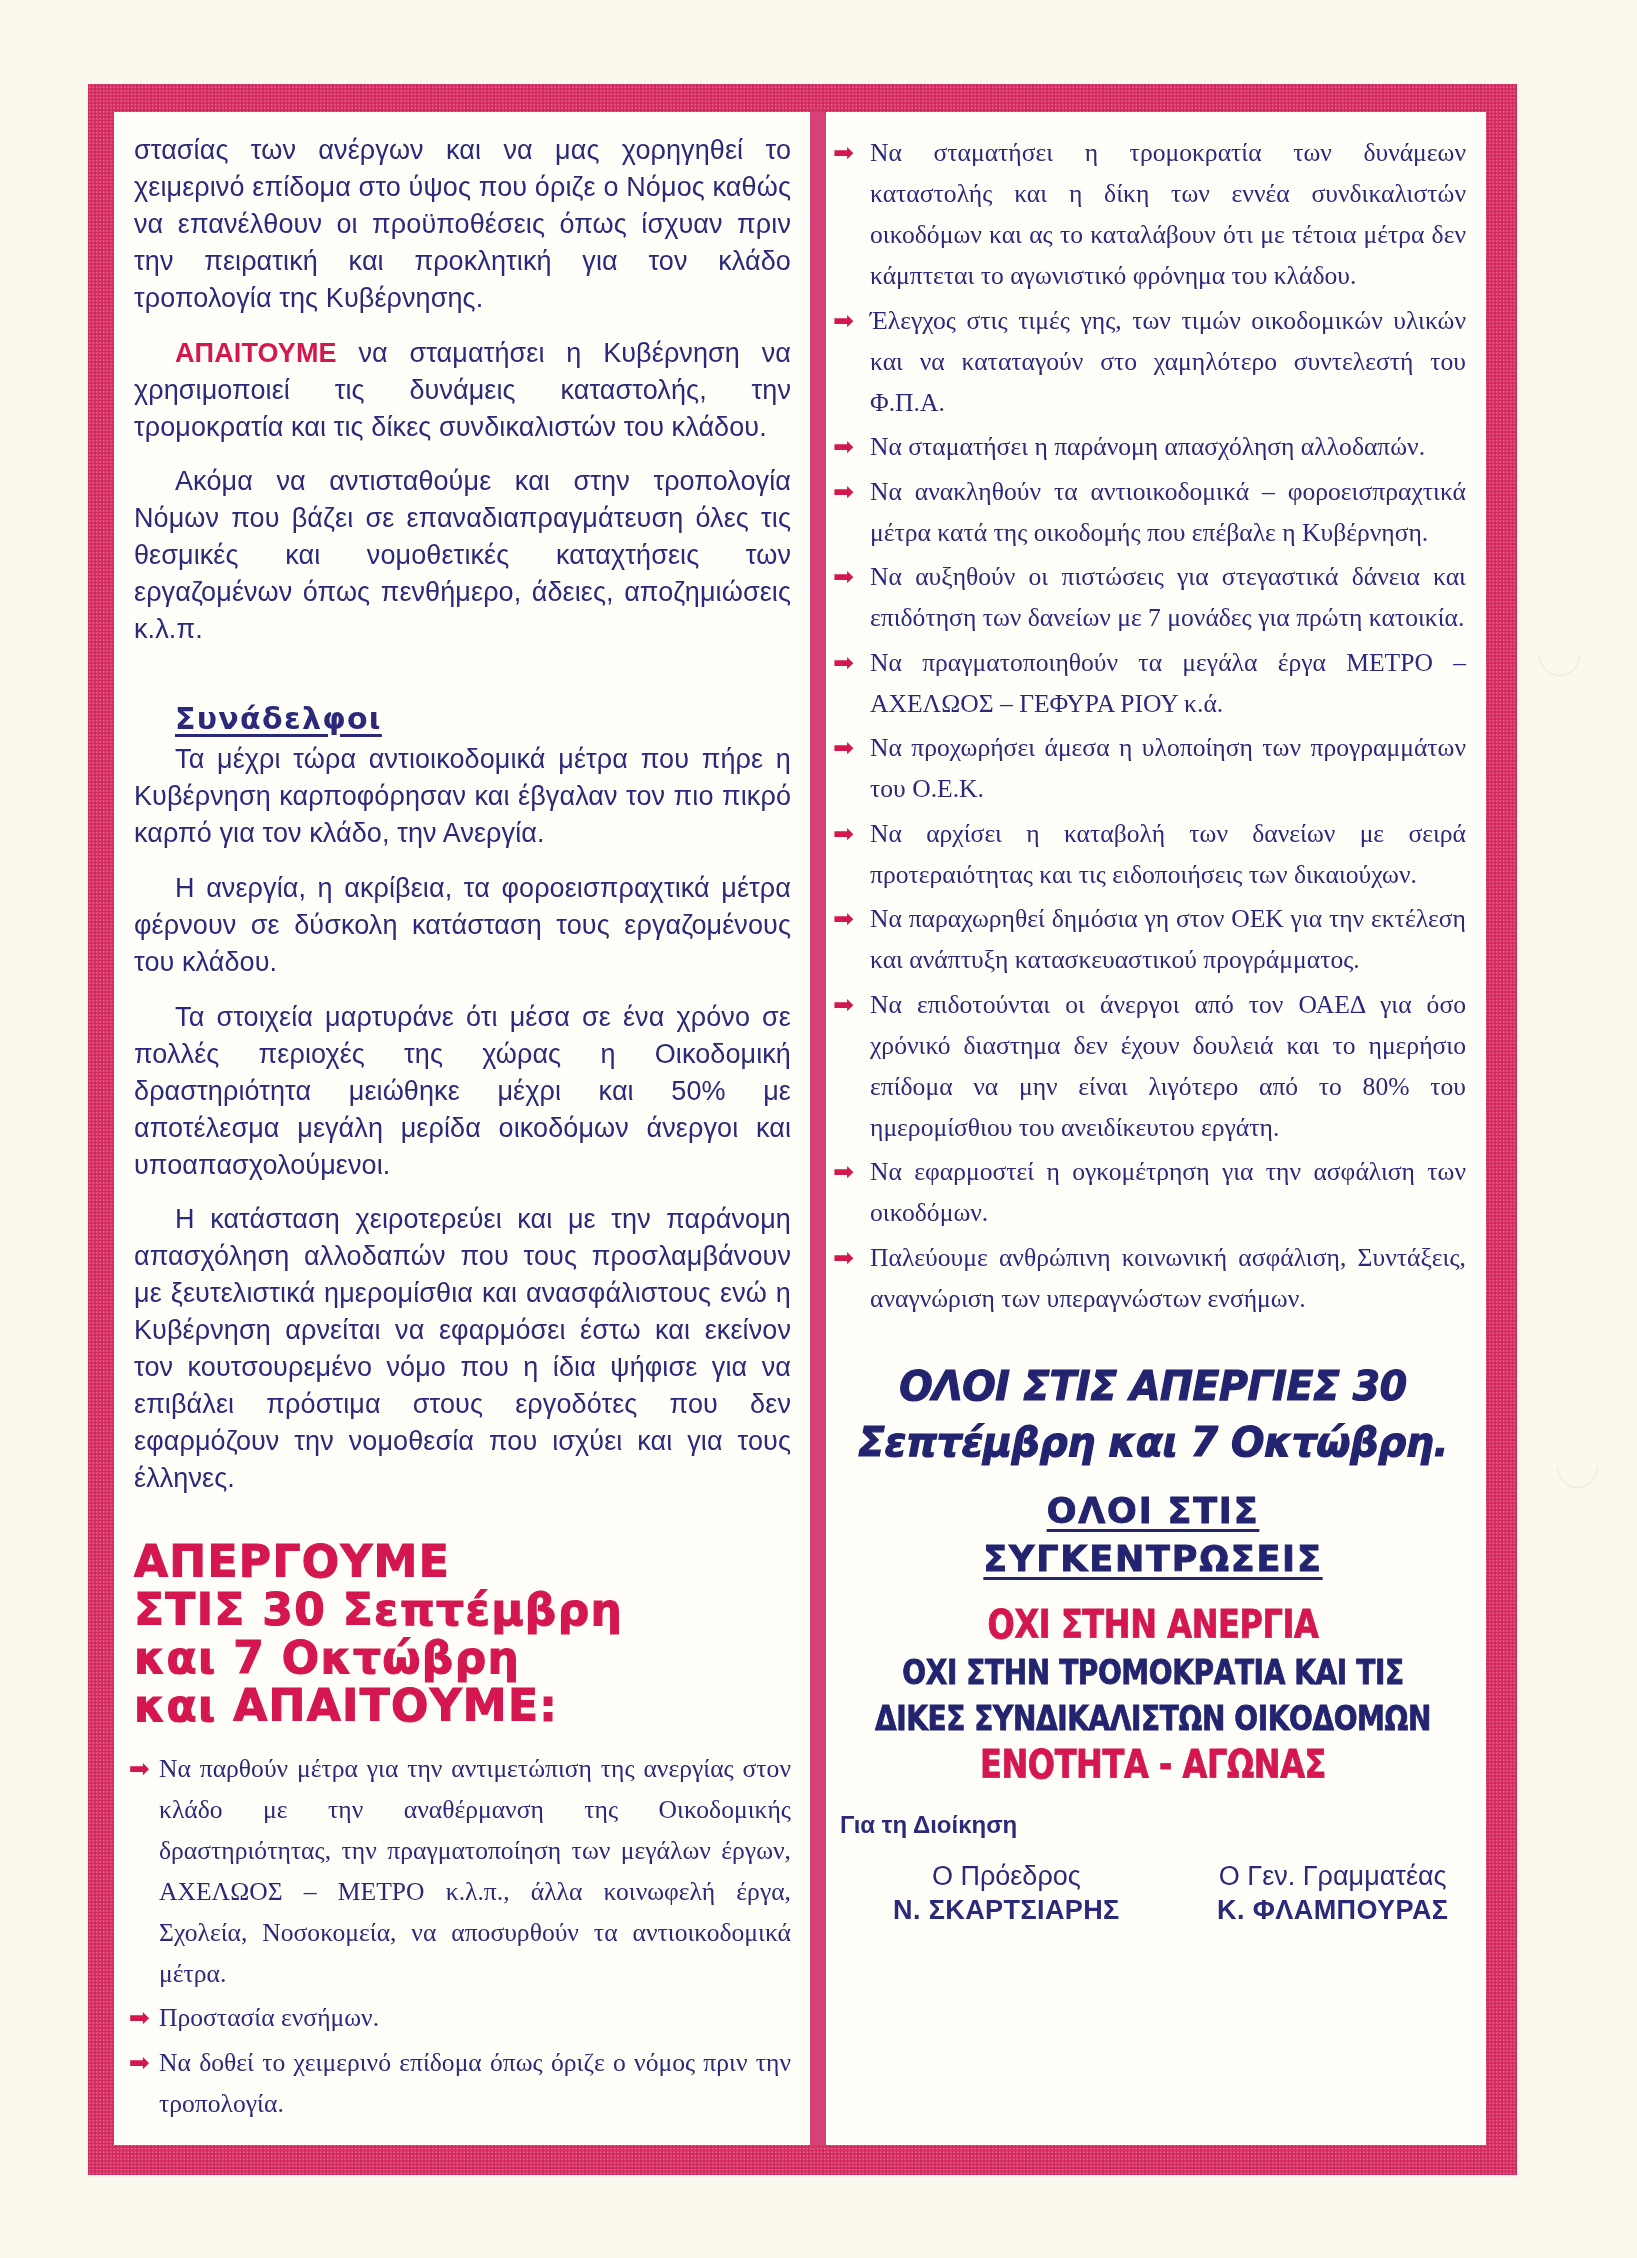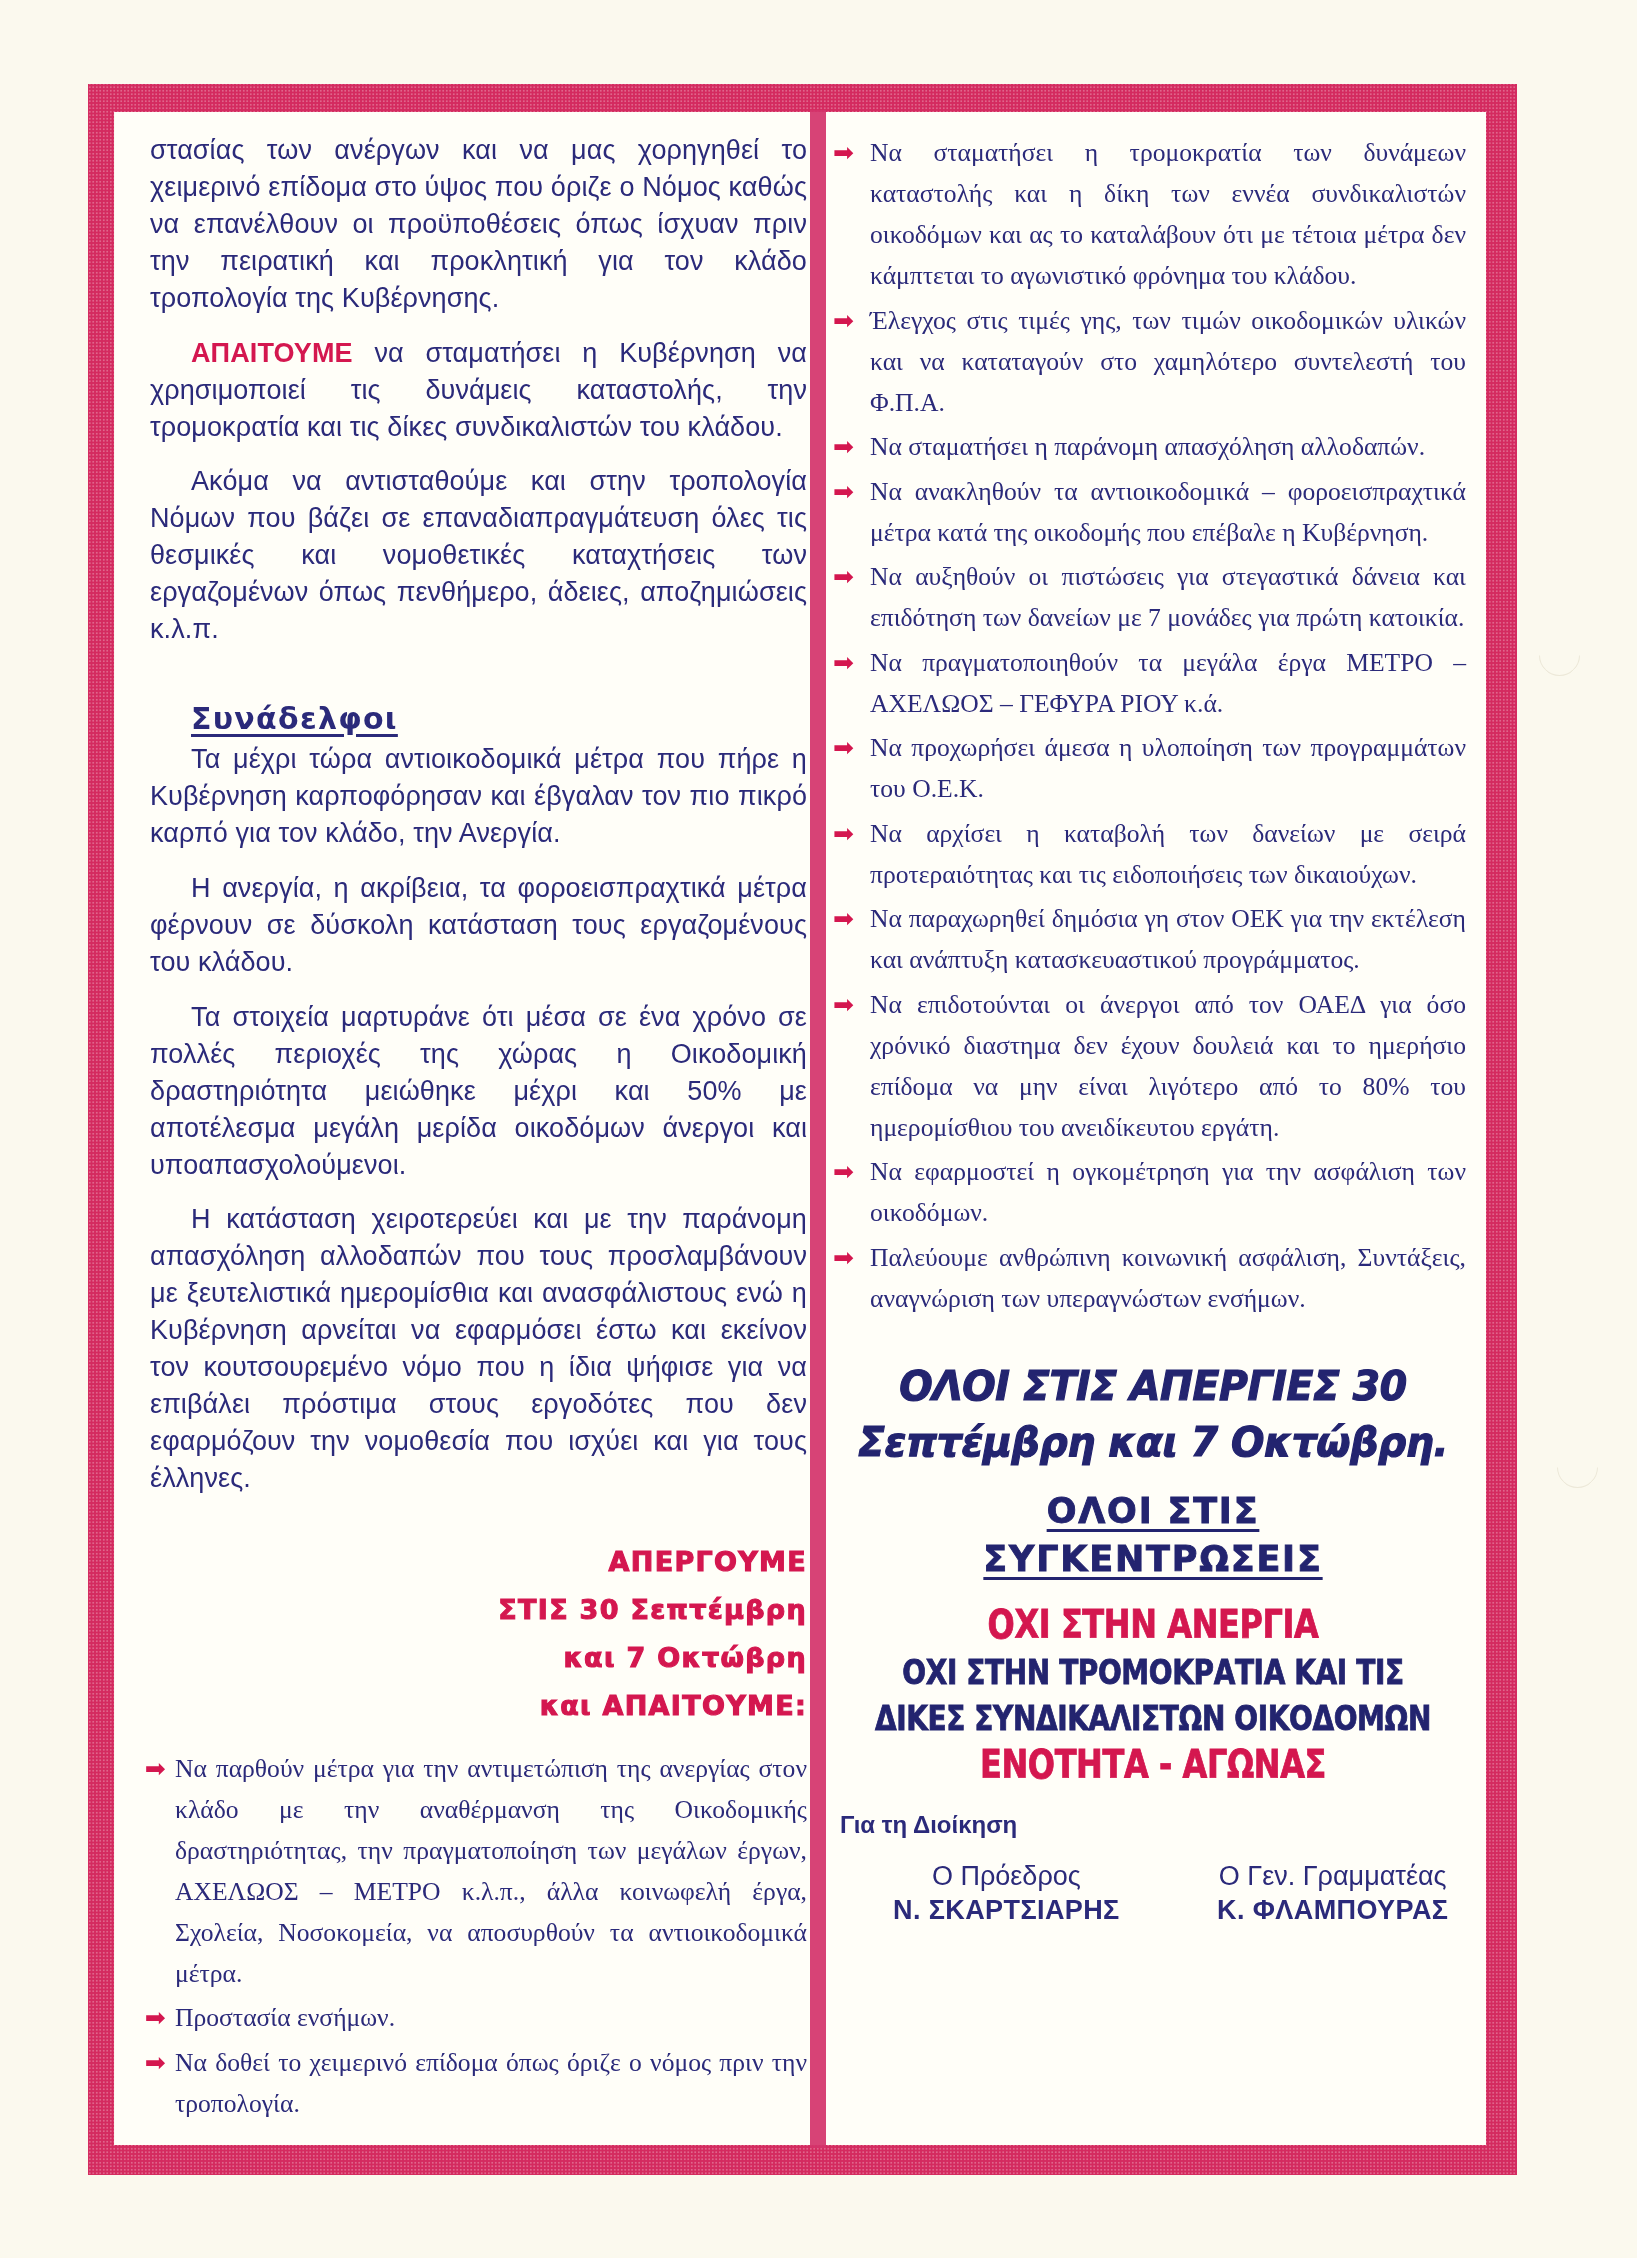--- a/index.html
+++ b/index.html
@@ -45,21 +45,21 @@
   .paper {
     position: absolute;
     left: 115px; top: 112px;
     width: 1371px; height: 2033px;
     background: #fffef8;
   }
   .col {
     position: absolute;
     top: 132px;
   }
-  .col-left { left: 150px; width: 657px; }
+  .col-left { left: 134px; width: 657px; }
   .col-right { left: 840px; width: 626px; }
 
   .p {
     font-size: 27px;
     line-height: 37px;
     margin: 0 0 17.6px 0;
     text-align: justify;
     letter-spacing: 0.1px;
   }
   .p.indent { text-indent: 41px; }
@@ -73,23 +73,23 @@
     font-size: 30px;
     text-decoration: underline;
     text-underline-offset: 5.3px;
     margin: 53px 0 5.3px 41px;
     letter-spacing: 1.3px;
   }
   .big-red {
     font-family: "DejaVu Sans", sans-serif;
     font-weight: 900;
     color: #d4174f;
-    font-size: 27px;
+    font-size: 44px;
     line-height: 48px;
-    text-align: right;
+    text-align: left;
     margin: 41px 0 17.6px 0;
     letter-spacing: 1.3px;
     -webkit-text-stroke: 1.1px #d4174f;
   }
   .big-red div { white-space: nowrap; }
 
   .bullets { margin: 0; padding: 0; list-style: none; }
   .bullet {
     font-family: "Liberation Serif", serif;
     font-size: 25.6px;

